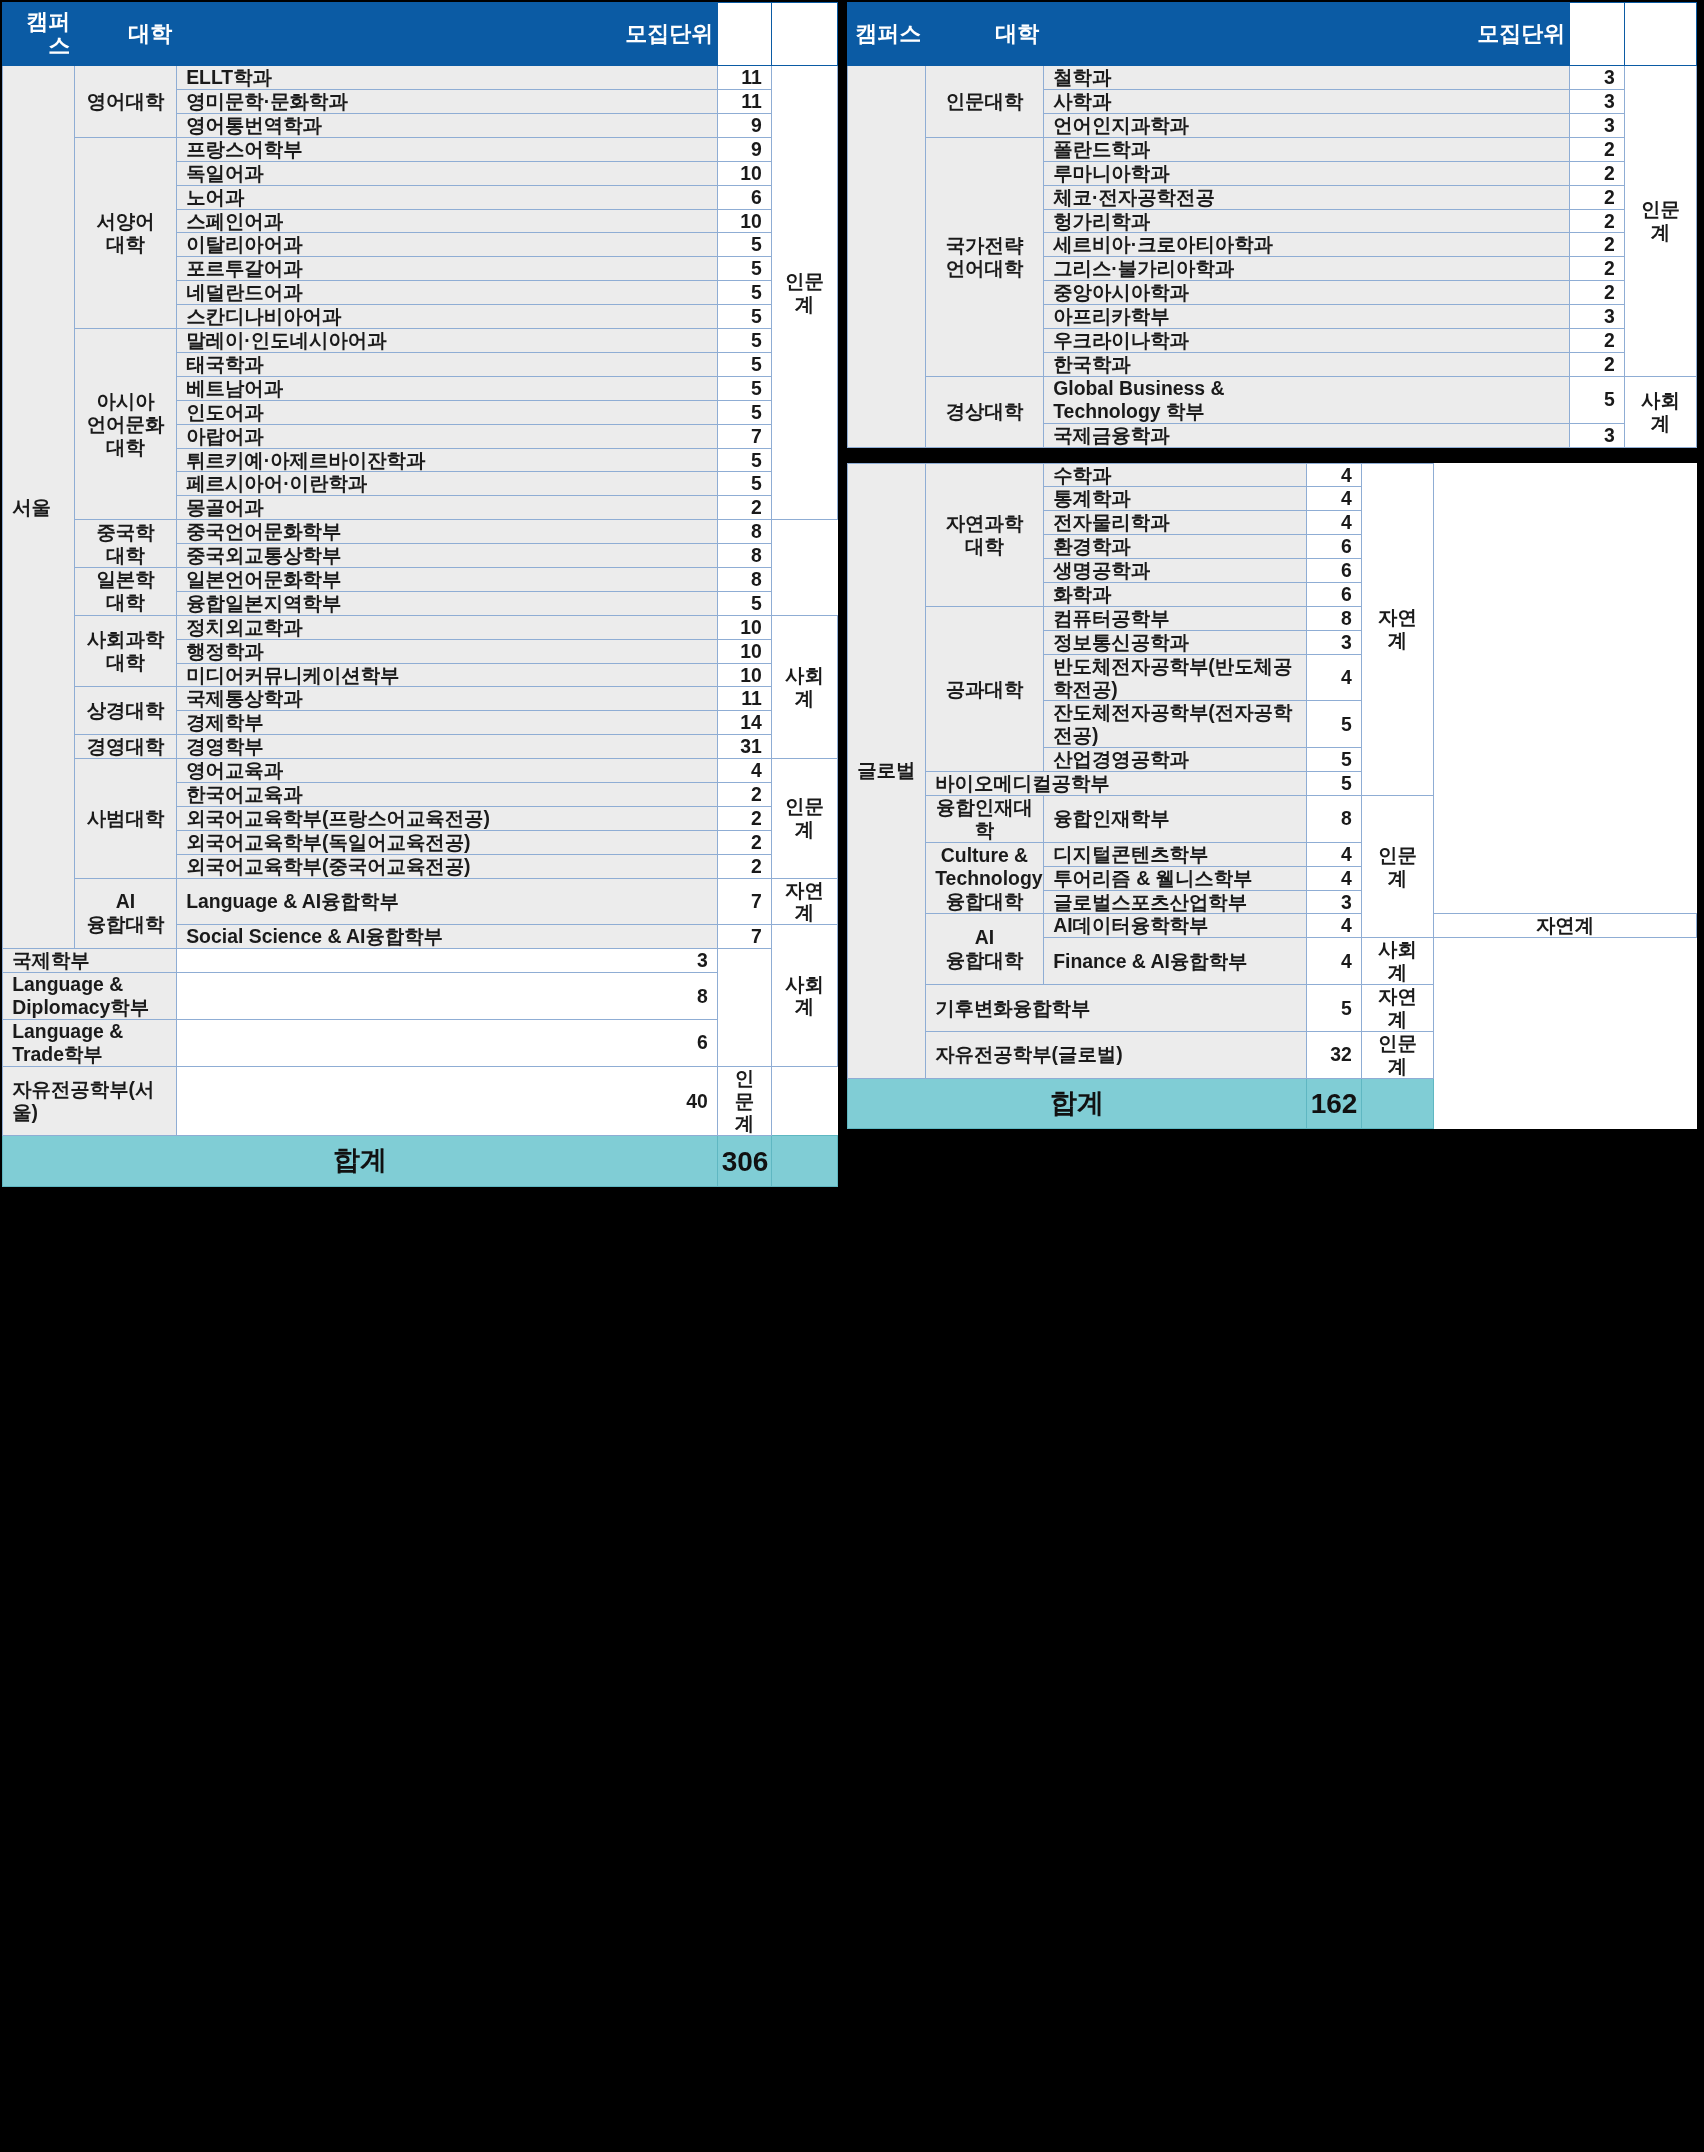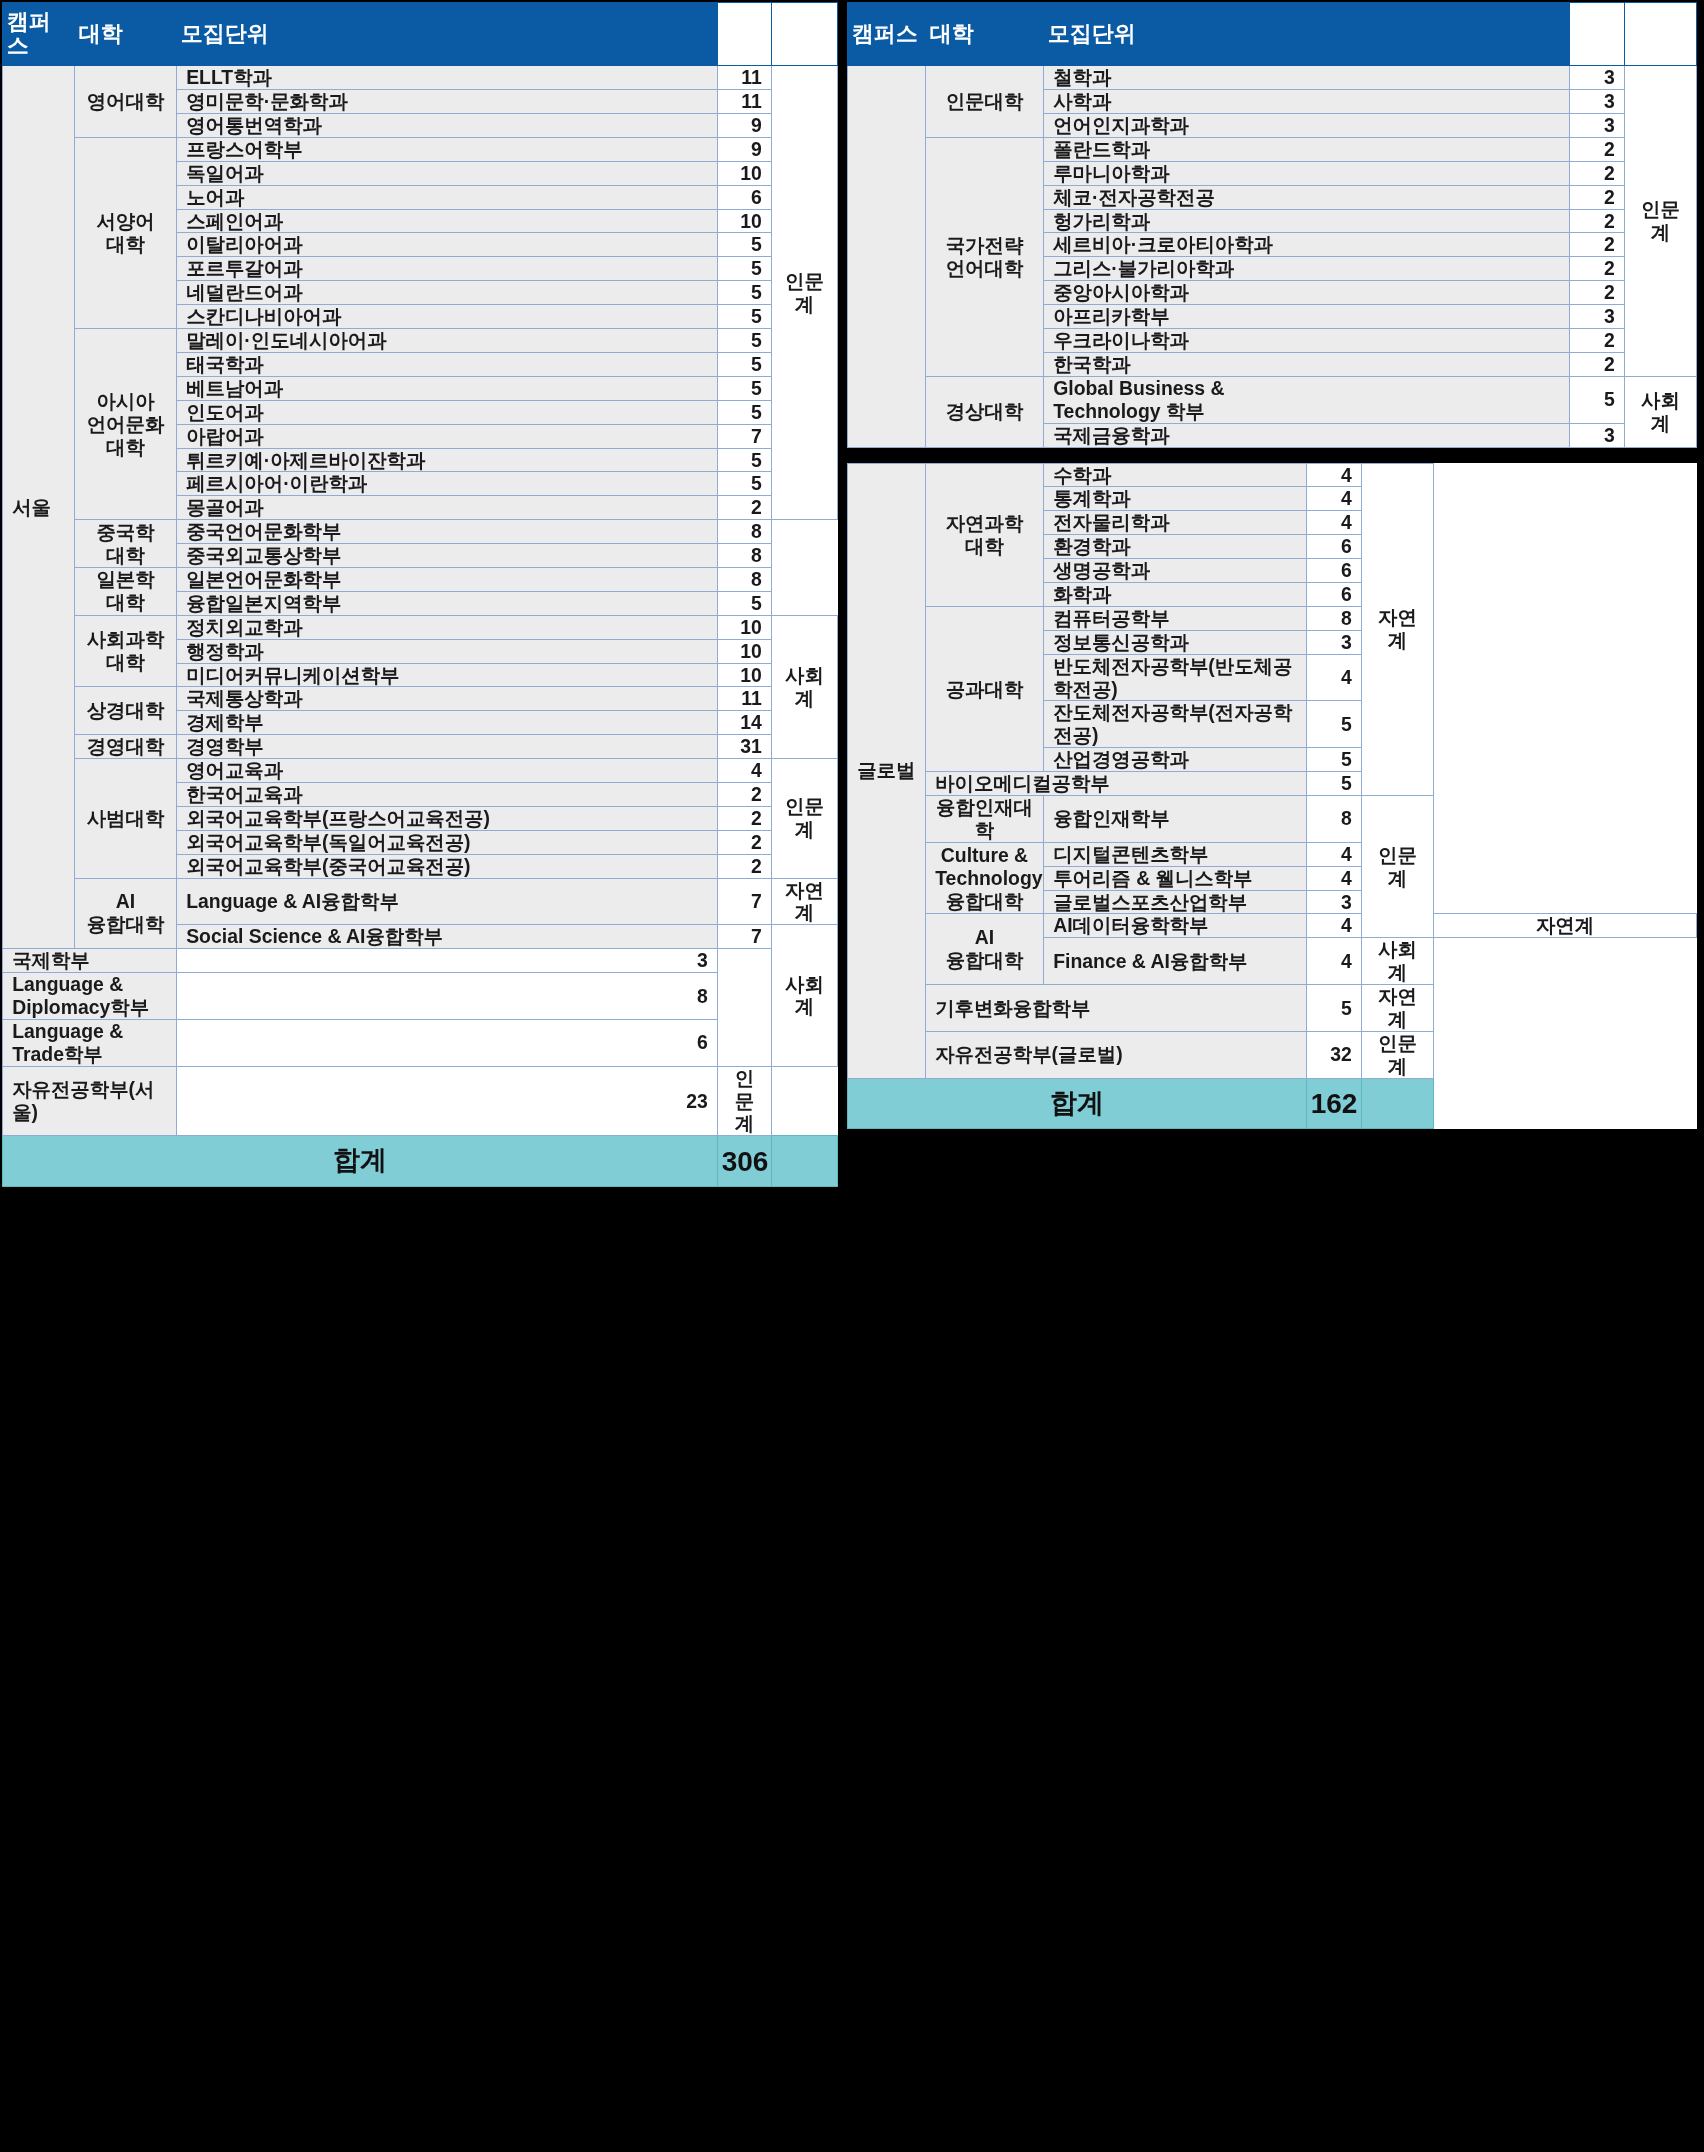--- a/index.html
+++ b/index.html
@@ -62,21 +62,21 @@
     font-weight: bold;
     line-height: 1.18;
   }
 
   
   table.grid thead th {
     background: #0b5ba4;
     color: #ffffff;
     font-size: 22px;
     font-weight: bold;
-    text-align: left;
+    text-align: right;
     border: 0.9px solid #0b5ba4;
     padding: 6.5px 3.7px;
     line-height: 1.12;
   }
 
   
   .c-campus  { width: 72px;  text-align: left; }
   .c-college { width: 102px; text-align: center; }
   .c-unit    { text-align: left; }
   .c-count   { width: 54px;  text-align: right; background: #ffffff !important; padding-right: 11px; }
@@ -345,21 +345,21 @@
           <tr>
             <td class="c-unit eng" colspan="2">Language &amp; Diplomacy학부</td>
             <td class="c-count num">8</td>
           </tr>
           <tr>
             <td class="c-unit eng" colspan="2">Language &amp; Trade학부</td>
             <td class="c-count num">6</td>
           </tr>
           <tr>
             <td class="c-unit" colspan="2">자유전공학부(서울)</td>
-            <td class="c-count num">23</td>
+            <td class="c-count num">40</td>
             <td class="c-type">인문계</td>
           </tr>
 
           <tr class="total">
             <td colspan="3">합계</td>
             <td class="total-num">306</td>
             <td class="total-blank"></td>
           </tr>
         </tbody>
       </table>

